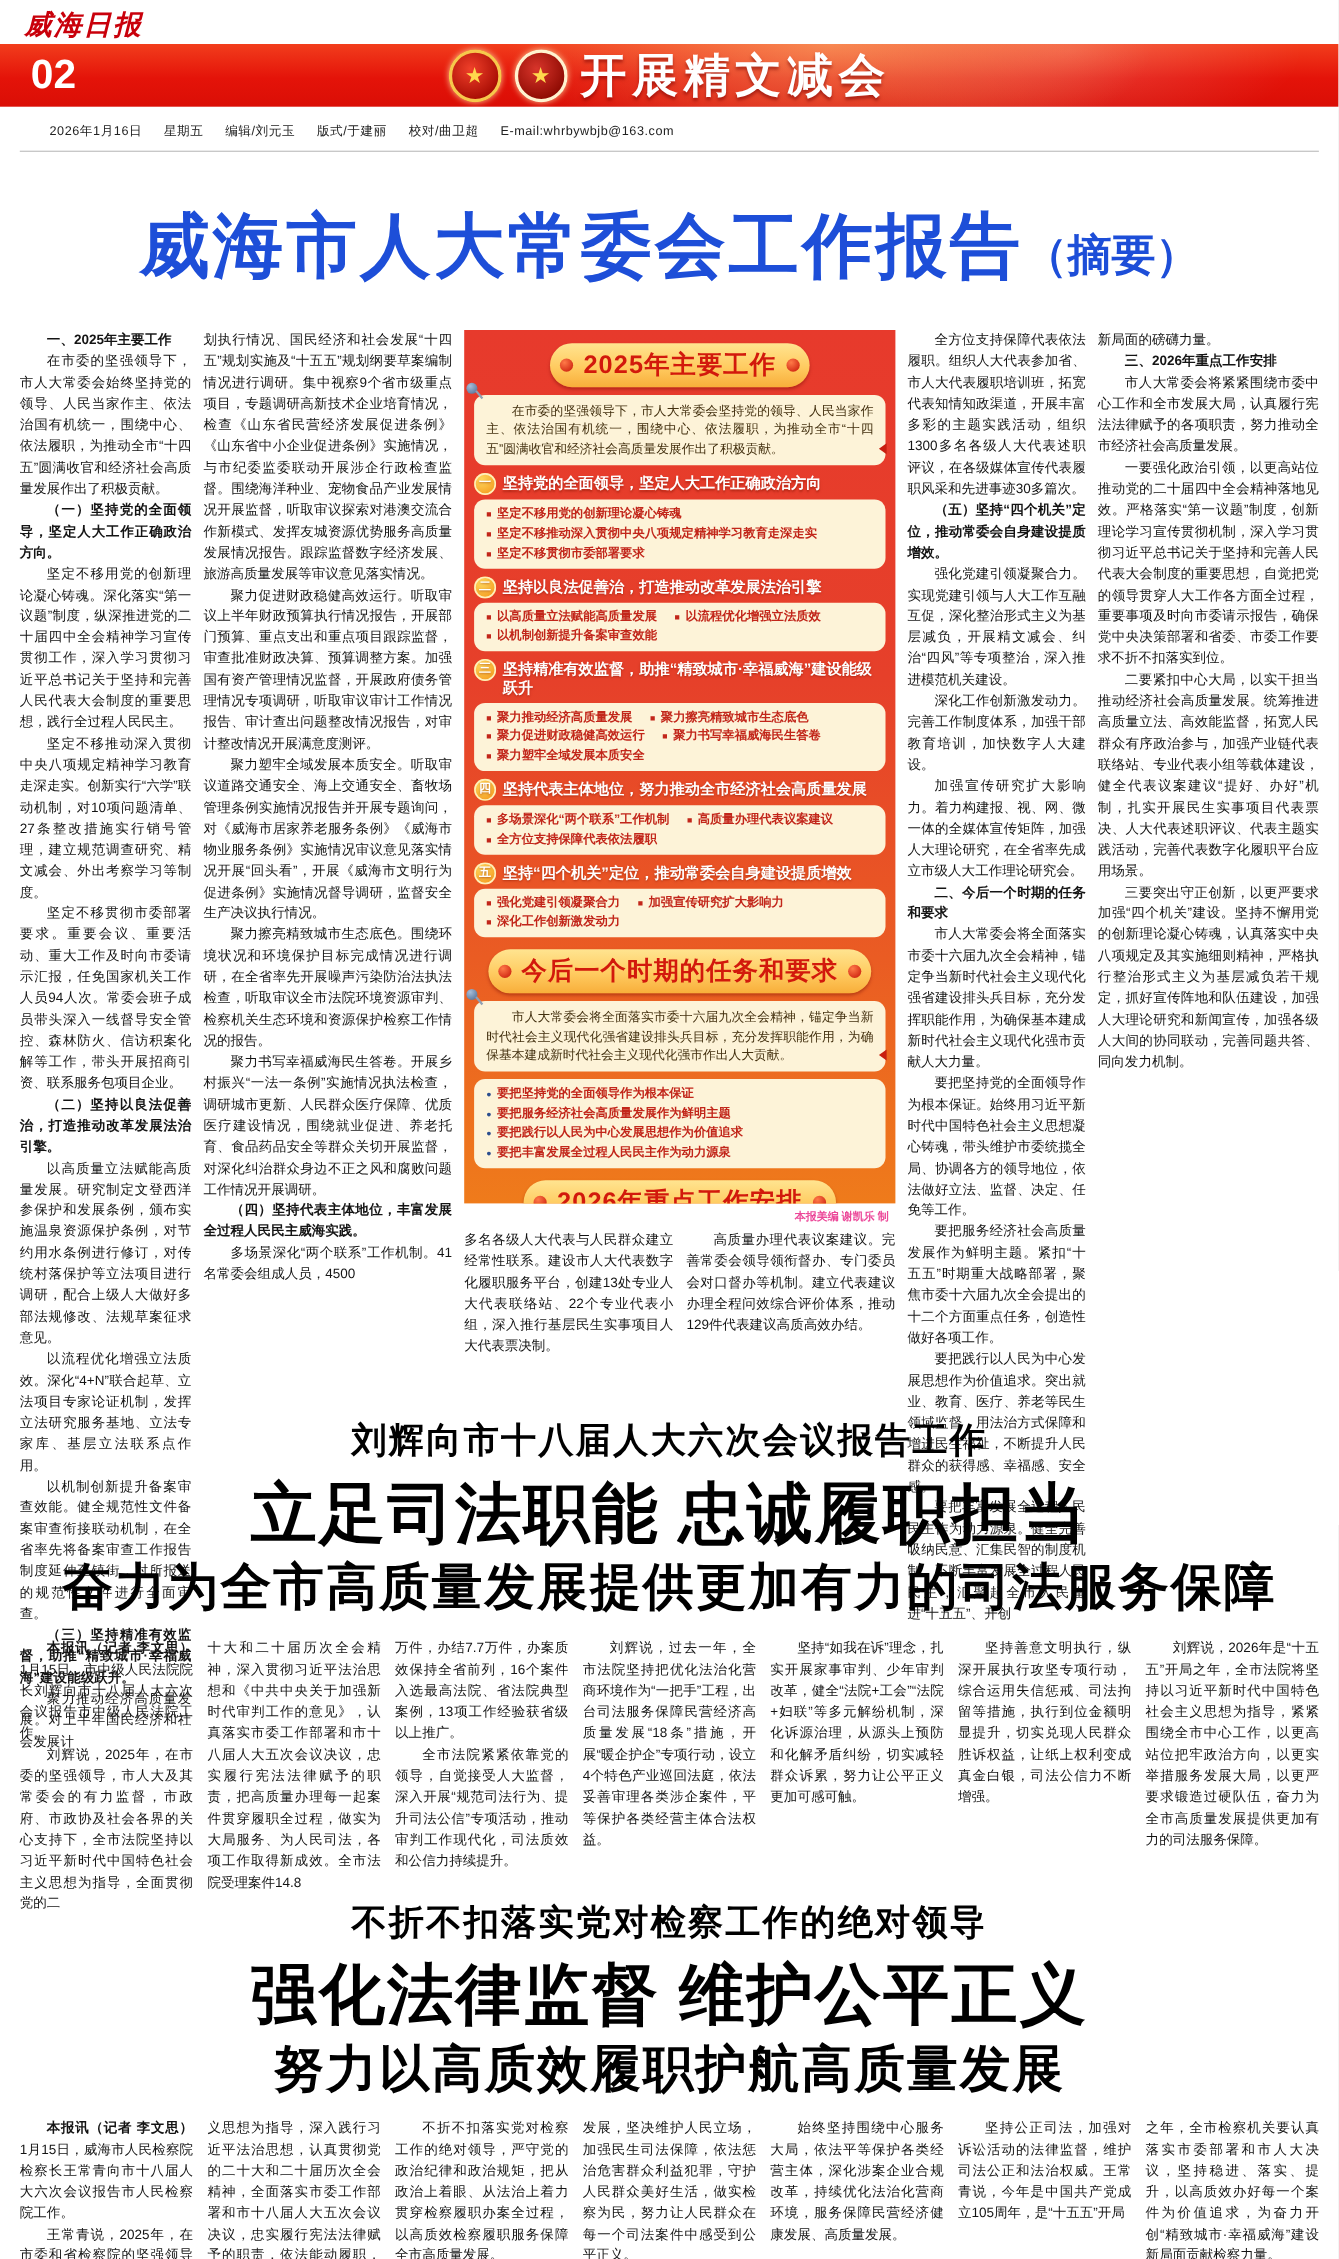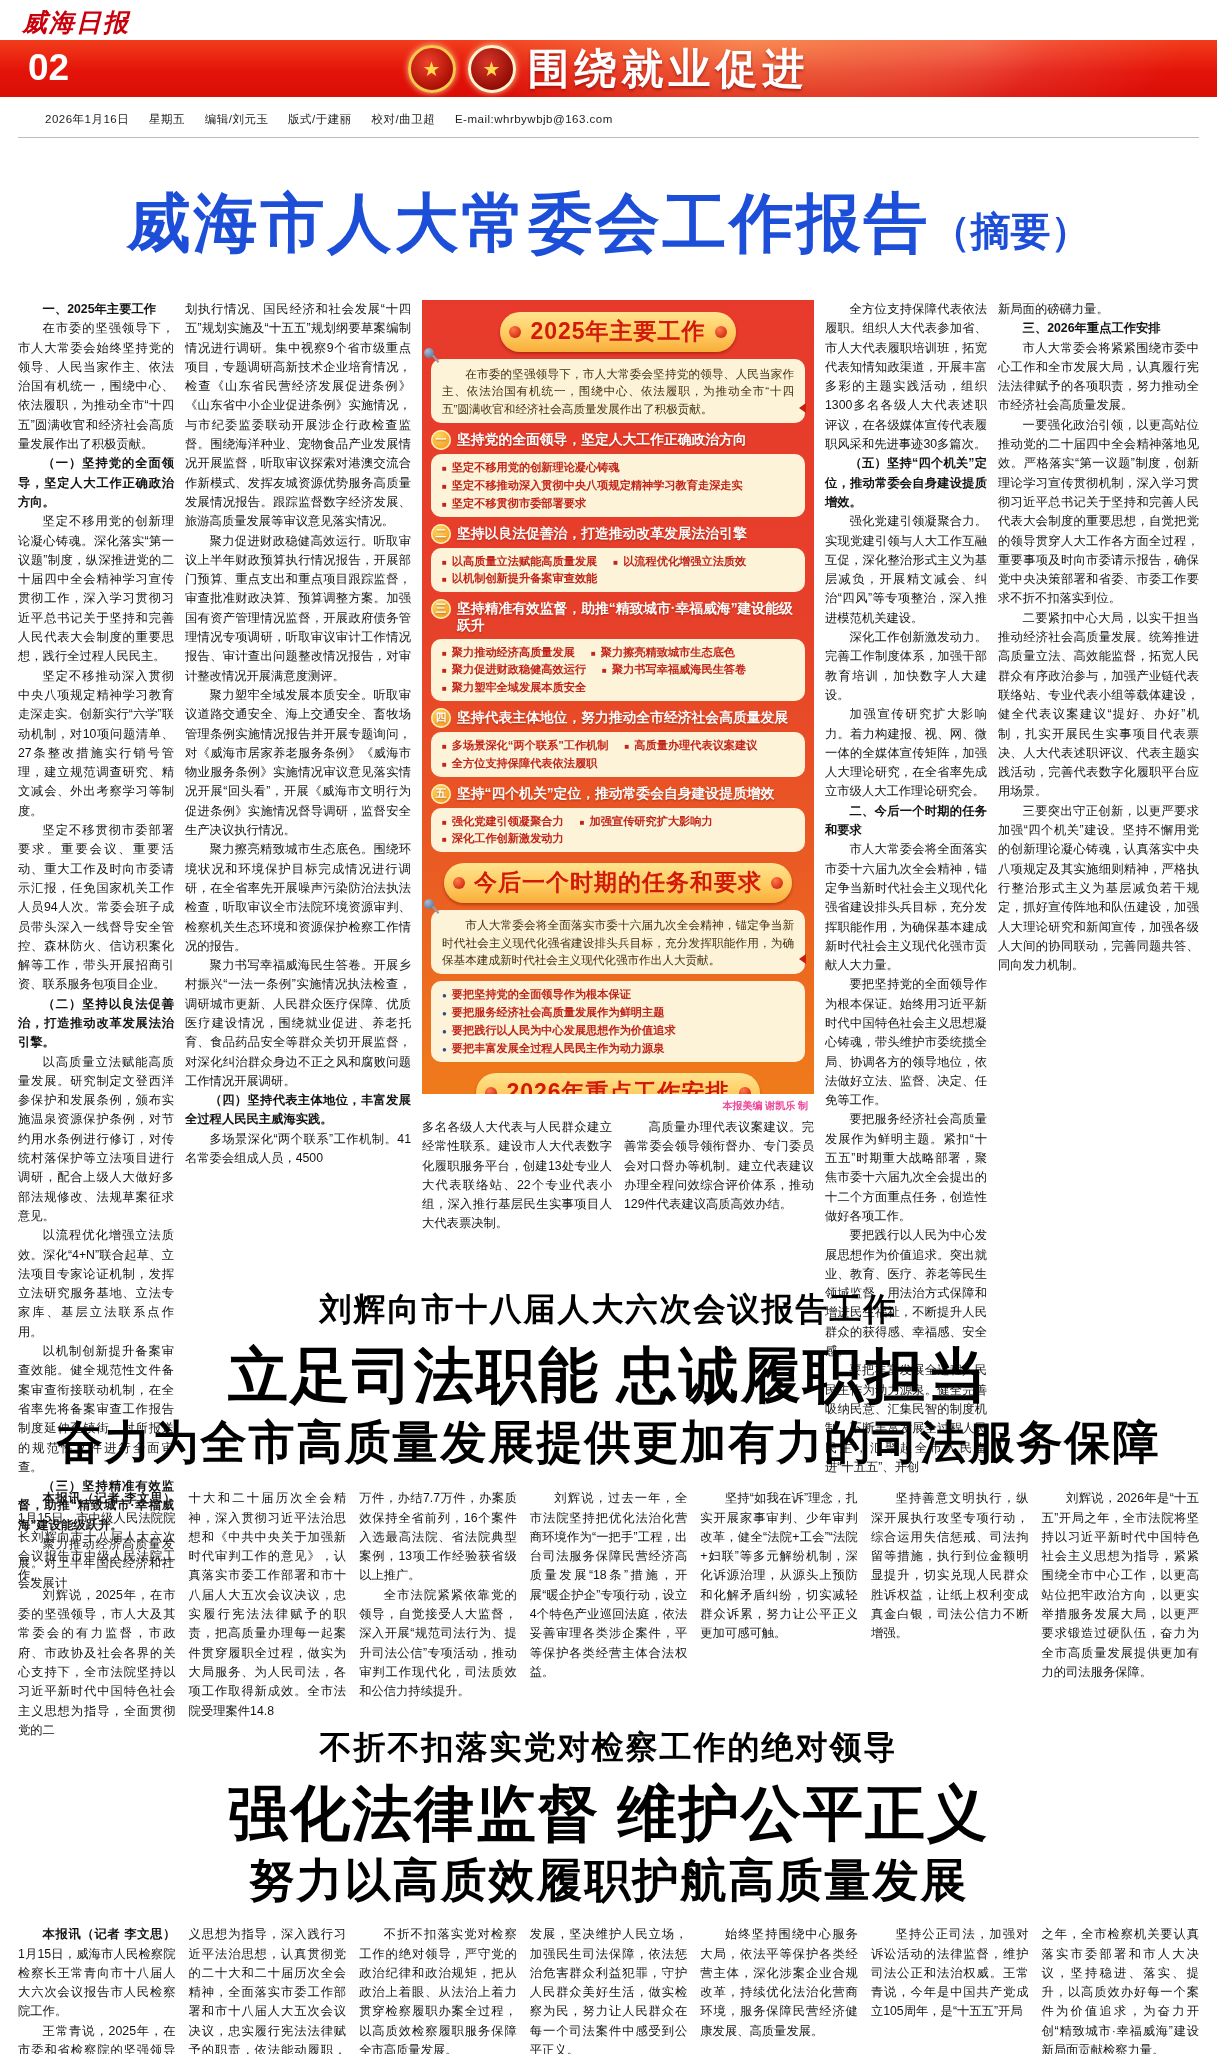--- a/index.html
+++ b/index.html
@@ -89,21 +89,21 @@
 
 <div class="page">
 
   <div class="paper-name">威海日报</div>
 
   <div class="banner">
     <div class="page-num">02</div>
     <div class="banner-center">
       <span class="emblem nat">★</span>
       <span class="emblem cppcc">★</span>
-      <span class="banner-title">围绕就业促进</span>
+      <span class="banner-title">开展精文减会</span>
     </div>
   </div>
 
   <div class="dateline">
     <span>2026年1月16日</span>
     <span>星期五</span>
     <span>编辑/刘元玉</span>
     <span>版式/于建丽</span>
     <span>校对/曲卫超</span>
     <span>E-mail:whrbywbjb@163.com</span>

